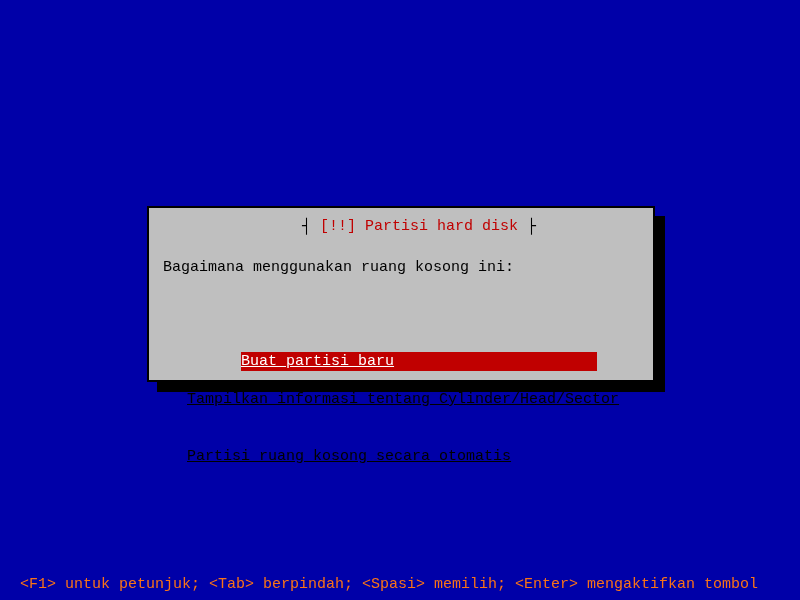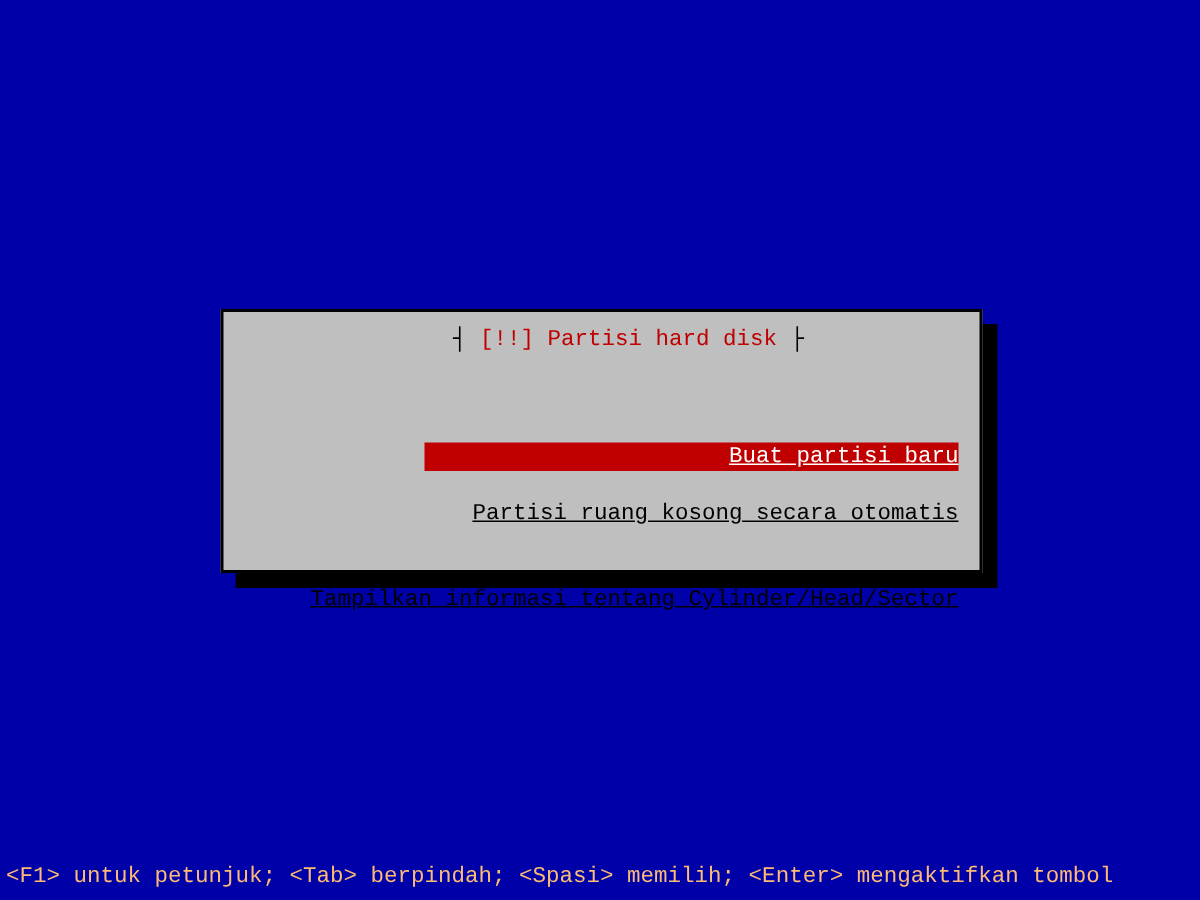--- a/index.html
+++ b/index.html
@@ -1,15 +1,15 @@
 <!DOCTYPE html>
 <html><head>
 <meta charset="utf-8">
 <style>
-  * { margin: 0; padding: 0; box-sizing: border-box; text-align: right; }
+  * { margin: 0; padding: 0; box-sizing: border-box; }
   body {
     width: 800px;
     height: 600px;
     background: #0000a8;
     font-family: "Courier New", monospace;
     font-size: 15px;
     line-height: 19px;
     color: #000;
     overflow: hidden;
     position: relative;
@@ -65,37 +65,38 @@
     display: inline-block;
     min-width: 356px;
   }
   .back {
     margin-top: 18px;
     margin-left: 48px;
     cursor: pointer;
   }
   .footer {
     position: absolute;
-    left: 4px;
+    left: 20px;
     bottom: 6px;
-    color: #fdba74;
+    color: #f97316;
     white-space: pre;
   }
 </style>
 </head>
 <body>
 
 <div class="dialog-shadow"></div>
 
 <div class="dialog">
   <div class="title-row">
     <span class="title-bg">┤ <span class="title-red">[!!]</span> <span class="title-red">Partisi hard disk</span> ├</span>
   </div>
   <div class="content">
+    <div class="prompt">Bagaimana menggunakan ruang kosong ini:</div>
     <div class="menu">
       <span class="menu-item selected">Buat partisi baru</span>
+      <span class="menu-item">Tampilkan informasi tentang Cylinder/Head/Sector</span>
       <span class="menu-item">Partisi ruang kosong secara otomatis</span>
-      <span class="menu-item">Tampilkan informasi tentang Cylinder/Head/Sector</span>
     </div>
   </div>
 </div>
 
 <div class="footer">&lt;F1&gt; untuk petunjuk; &lt;Tab&gt; berpindah; &lt;Spasi&gt; memilih; &lt;Enter&gt; mengaktifkan tombol</div>
 
 </body></html>

